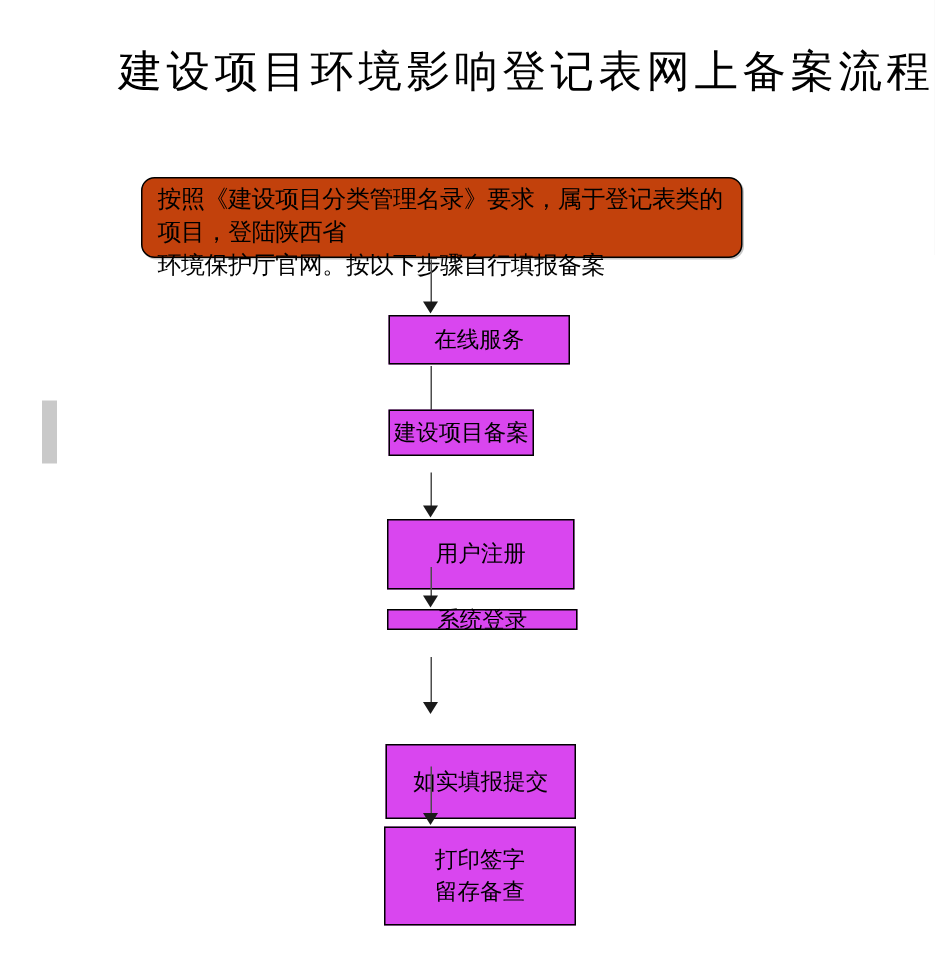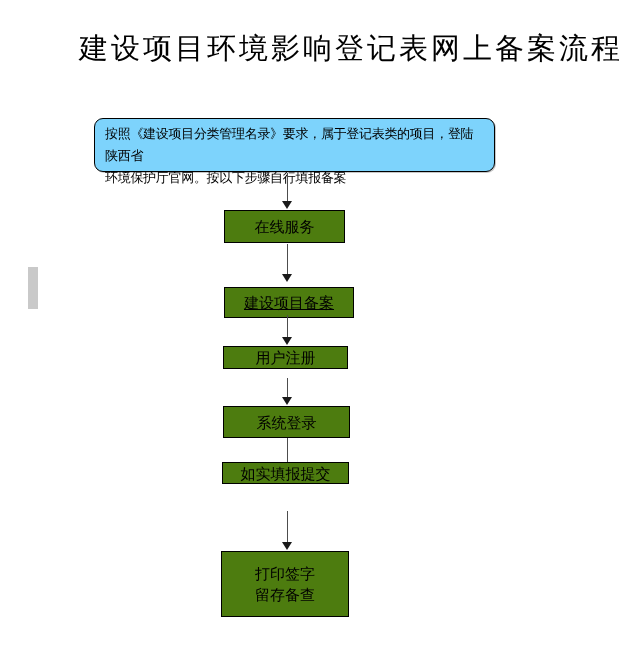--- a/index.html
+++ b/index.html
@@ -39,44 +39,45 @@
     position:absolute;
     left:94px;
     top:118px;
     width:401px;
     height:54px;
     box-sizing:border-box;
     border:1.4px solid var(--box-border);
     border-radius:9px;
     box-shadow:1px 1px 0 rgba(0,0,0,0.22);
     padding:4px 10px 12px 10px;
-    font-size:13px;
+    font-size:16px;
     line-height:22px;
     letter-spacing:-0.3px;
     white-space:pre-line;
-    background:#7dd3fc;
+    background:#c2410c;
   }
   .step{
     position:absolute;
     box-sizing:border-box;
     border:1.4px solid var(--box-border);
-    background:#4d7c0f;
+    background:#d946ef;
     display:flex;
     align-items:center;
     justify-content:center;
     text-align:center;
     font-size:15px;
     line-height:21px;
     white-space:pre-line;
+    margin-left:35px;
   }
   .s0{left:224px; top:210px; width:121px; height:33px;}
-  .s1{left:224px; top:287px; width:130px; height:31px;text-decoration:underline;}
-  .s2{left:223px; top:346px; width:125px; height:23px;}
-  .s3{left:223px; top:406px; width:127px; height:32px;}
-  .s4{left:222px; top:462px; width:127px; height:22px;}
+  .s1{left:224px; top:273px; width:97px; height:31px;}
+  .s2{left:223px; top:346px; width:125px; height:47px;}
+  .s3{left:223px; top:406px; width:127px; height:14px;}
+  .s4{left:222px; top:496px; width:127px; height:50px;}
   .s5{left:221px; top:551px; width:128px; height:66px;}
   .arrow{
     position:absolute;
     left:282px;
     width:11px;
   }
   .arrow .line{
     position:absolute;
     left:5px;
     top:0;

